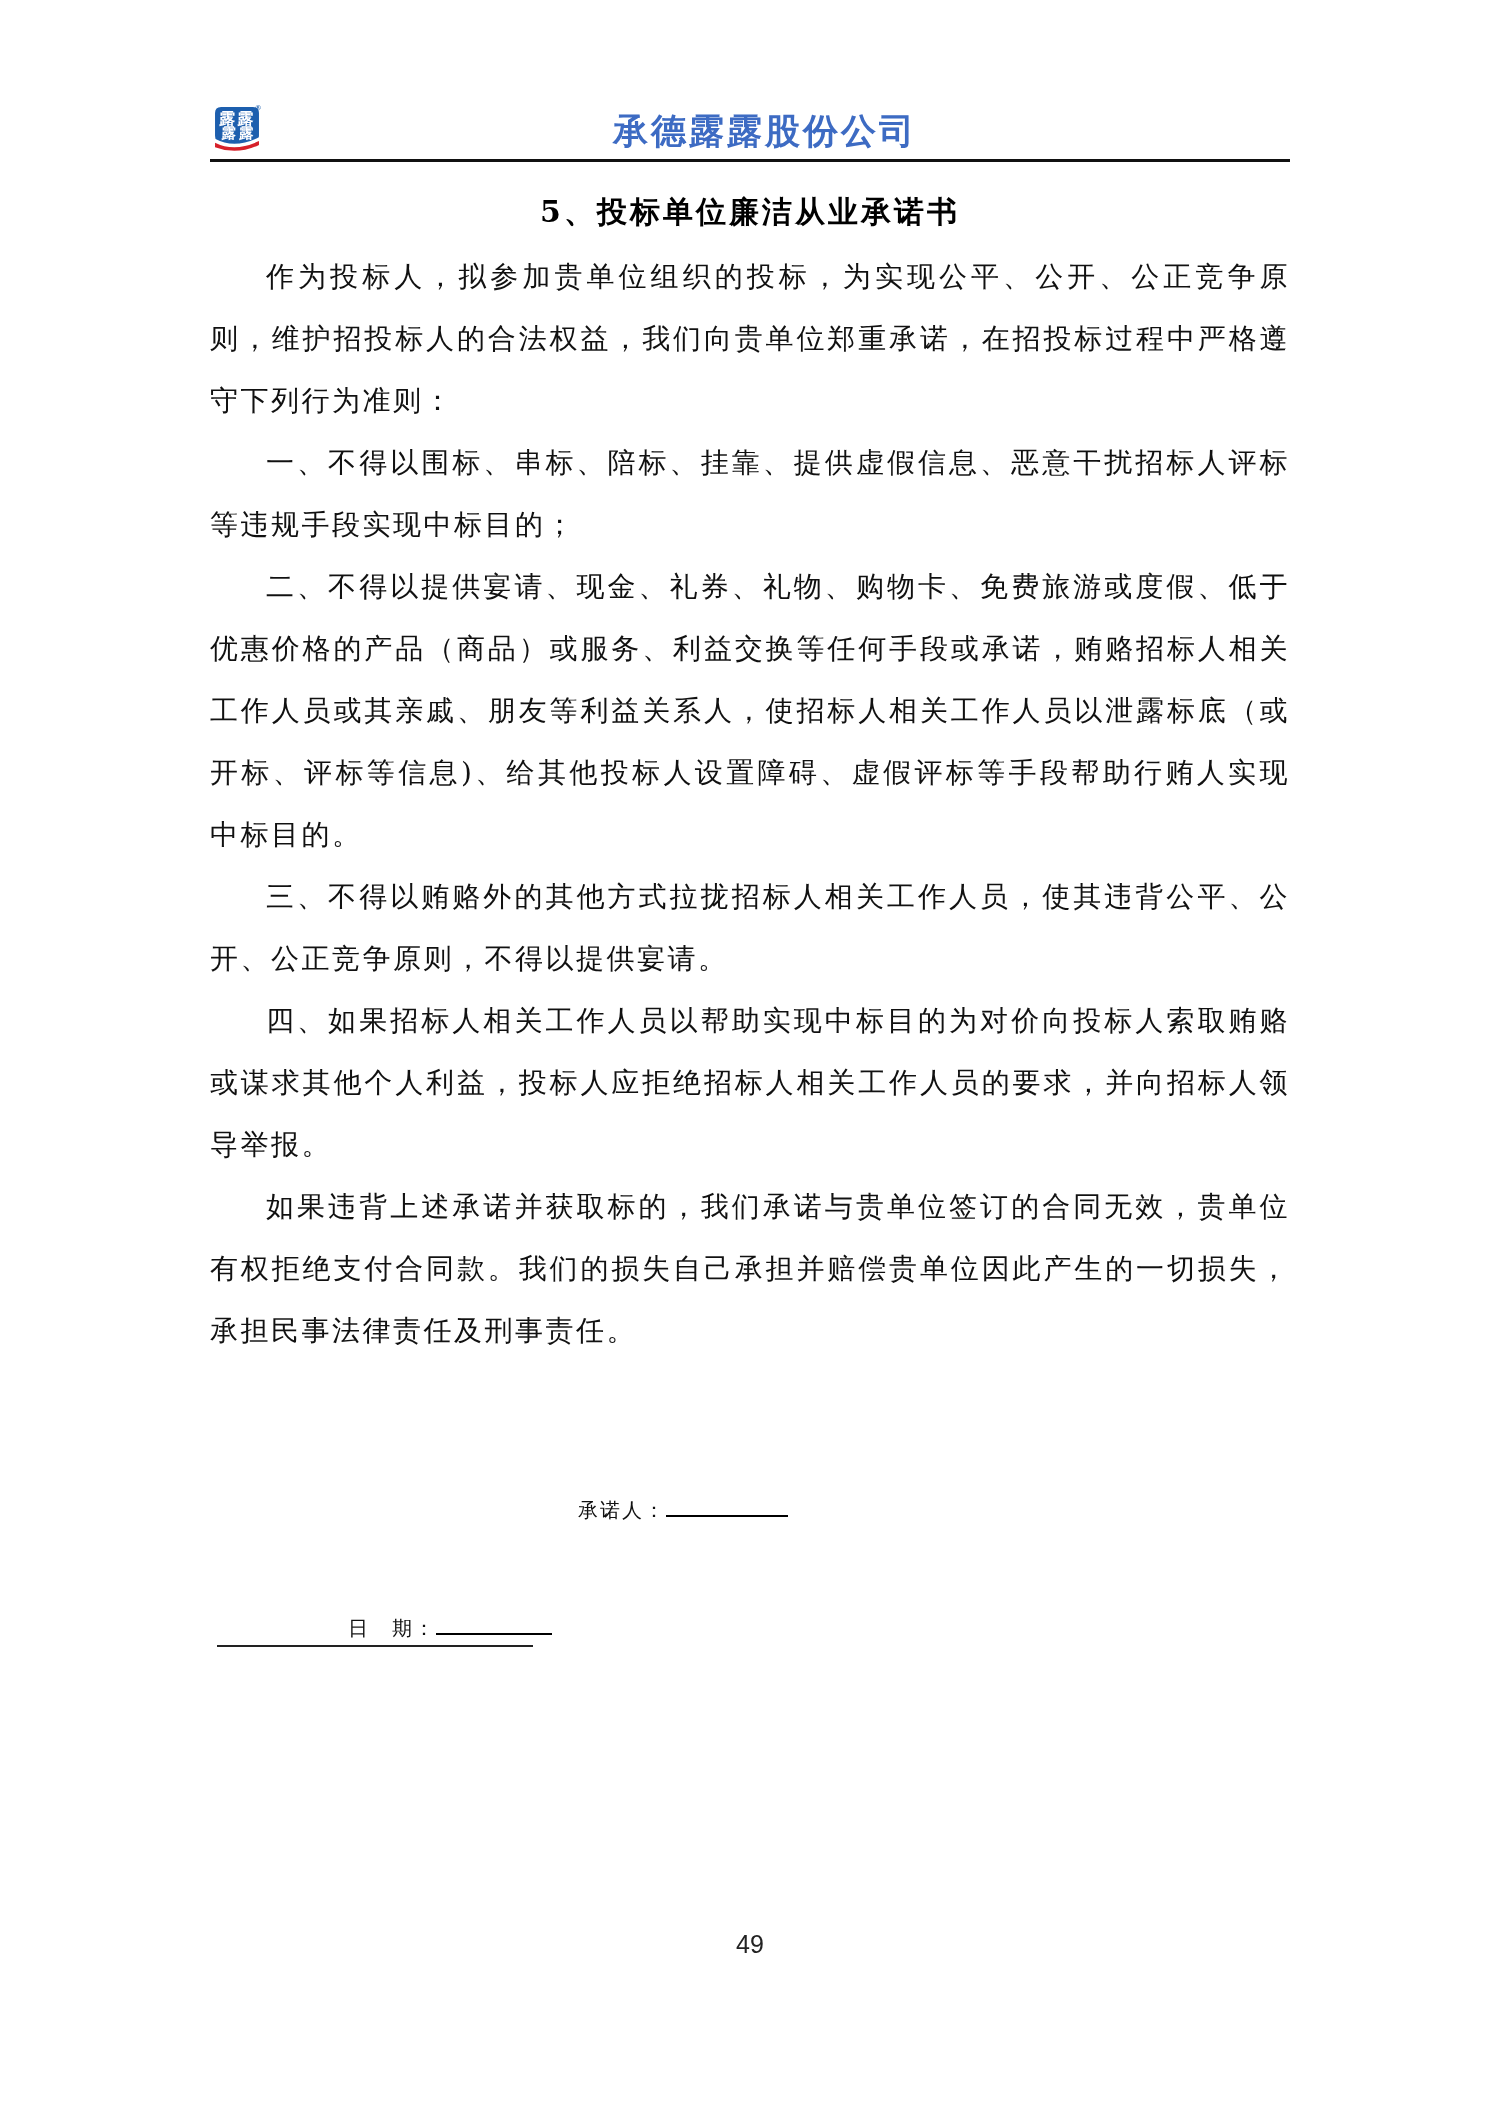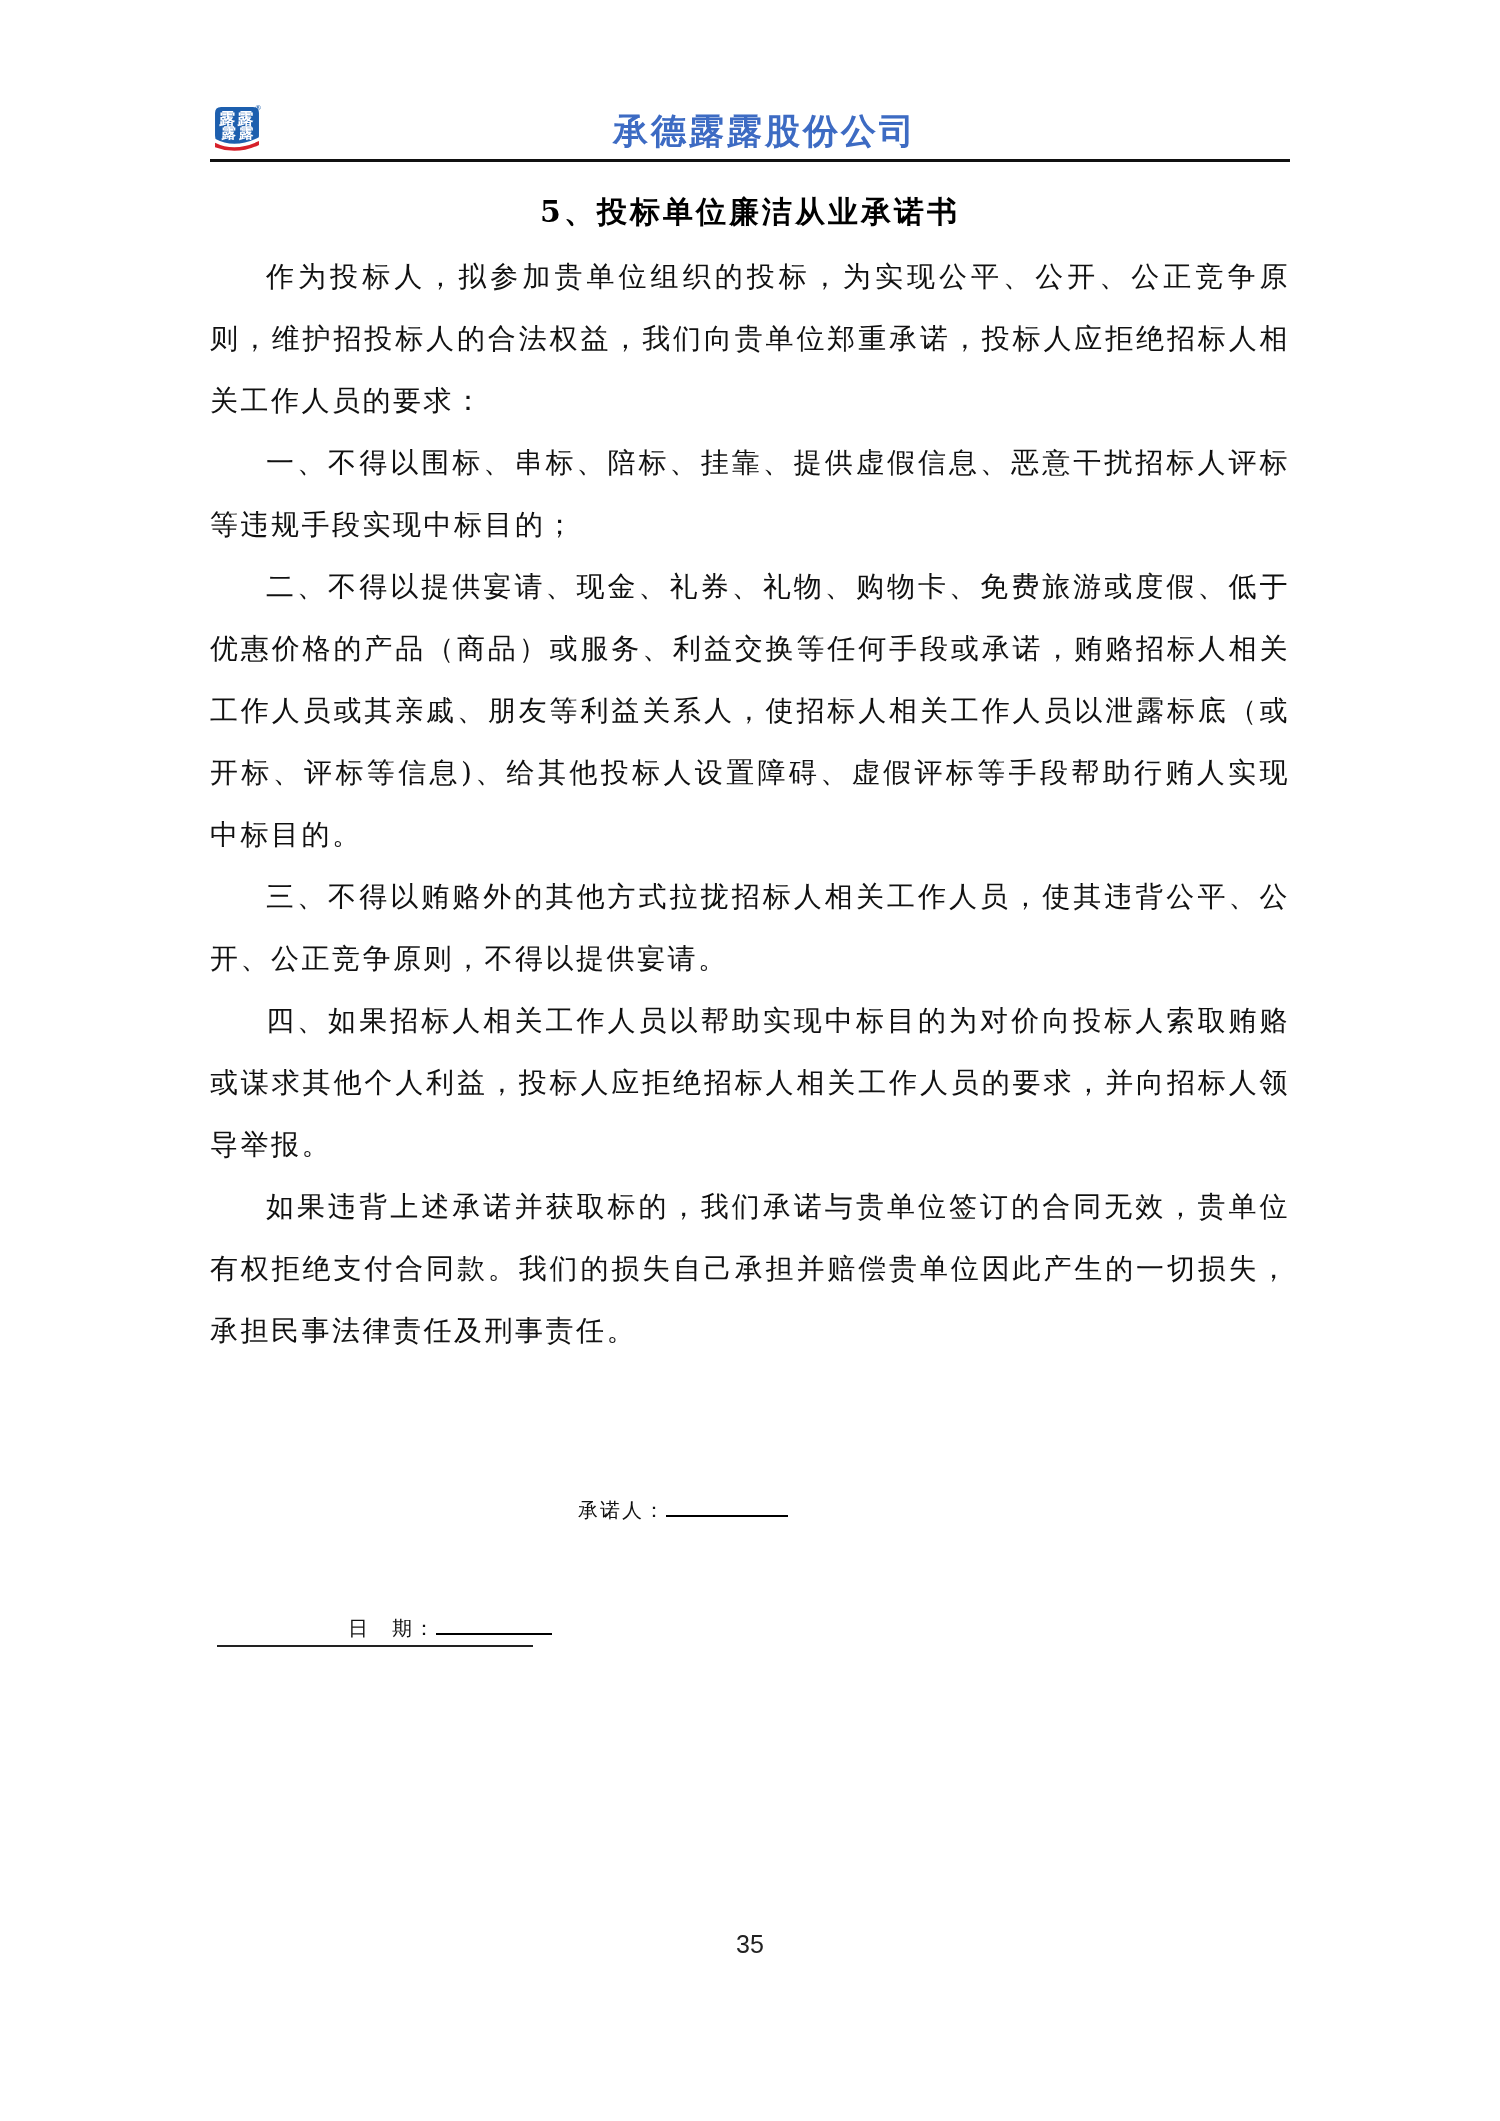--- a/index.html
+++ b/index.html
@@ -82,33 +82,33 @@
     </svg>
   </div>
 
   <div class="company-name">承德露露股份公司</div>
 
   <div class="header-rule"></div>
 
   <div class="doc-title">5、投标单位廉洁从业承诺书</div>
 
   <div class="body-text">
-    <p>作为投标人，拟参加贵单位组织的投标，为实现公平、公开、公正竞争原则，维护招投标人的合法权益，我们向贵单位郑重承诺，投标人应拒绝招标人相关工作人员的要求：</p>
+    <p>作为投标人，拟参加贵单位组织的投标，为实现公平、公开、公正竞争原则，维护招投标人的合法权益，我们向贵单位郑重承诺，在招投标过程中严格遵守下列行为准则：</p>
     <p>一、不得以围标、串标、陪标、挂靠、提供虚假信息、恶意干扰招标人评标等违规手段实现中标目的；</p>
     <p>二、不得以提供宴请、现金、礼券、礼物、购物卡、免费旅游或度假、低于优惠价格的产品（商品）或服务、利益交换等任何手段或承诺，贿赂招标人相关工作人员或其亲戚、朋友等利益关系人，使招标人相关工作人员以泄露标底（或开标、评标等信息)、给其他投标人设置障碍、虚假评标等手段帮助行贿人实现中标目的。</p>
     <p>三、不得以贿赂外的其他方式拉拢招标人相关工作人员，使其违背公平、公开、公正竞争原则，不得以提供宴请。</p>
     <p>四、如果招标人相关工作人员以帮助实现中标目的为对价向投标人索取贿赂或谋求其他个人利益，投标人应拒绝招标人相关工作人员的要求，并向招标人领导举报。</p>
     <p>如果违背上述承诺并获取标的，我们承诺与贵单位签订的合同无效，贵单位有权拒绝支付合同款。我们的损失自己承担并赔偿贵单位因此产生的一切损失，承担民事法律责任及刑事责任。</p>
   </div>
 
   <div class="sig-row sig-promiser">
     <span>承诺人：</span><span class="sig-line promiser"></span>
   </div>
 
   <div class="sig-row sig-date">
     <span>日　期：</span><span class="sig-line date"></span>
   </div>
 
   <div class="footnote-rule"></div>
 
-  <div class="page-number">35</div>
+  <div class="page-number">49</div>
 
 </div>
 
 </body></html>

